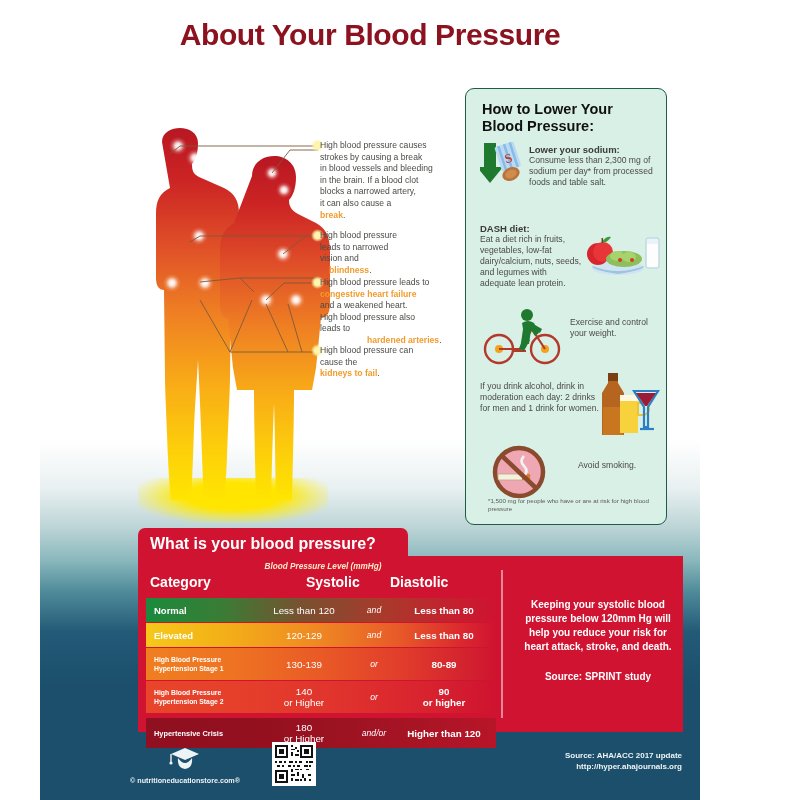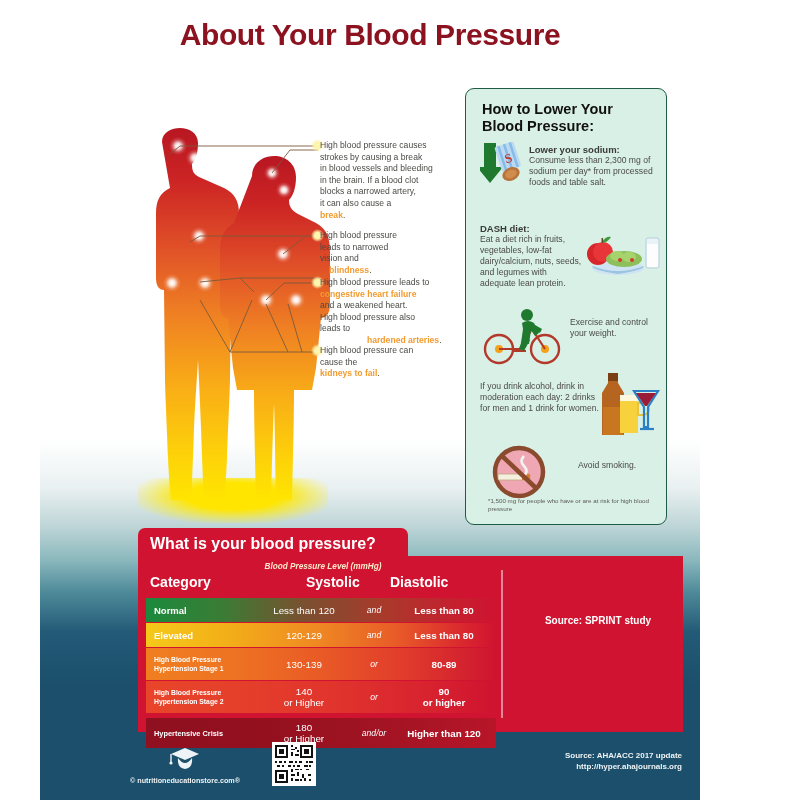--- a/index.html
+++ b/index.html
@@ -337,20 +337,21 @@
         <div class="sys">
           <span style="display: block;">180</span>
           <span style="display: block;">or Higher</span>
         </div>
         <div class="conj">and/or</div>
         <div class="dia">Higher than 120</div>
       </div>
     </div>
 
     <div id="sprint">
+      <span>Keeping your systolic blood pressure below 120mm Hg will help you reduce your risk for heart attack, stroke, and death.</span>
       <span class="src">Source: SPRINT study</span>
     </div>
   </div>
 
   <div id="footer">
     <div id="logo-block">
       <svg width="40" height="26" viewBox="0 0 40 26">
         <path d="M6,10 L20,4 L34,10 L20,16 Z" fill="#eef3f5"></path>
         <path d="M6,10 v8" stroke="#eef3f5" stroke-width="1.4"></path>
         <circle cx="6" cy="19" r="1.6" fill="#eef3f5"></circle>

